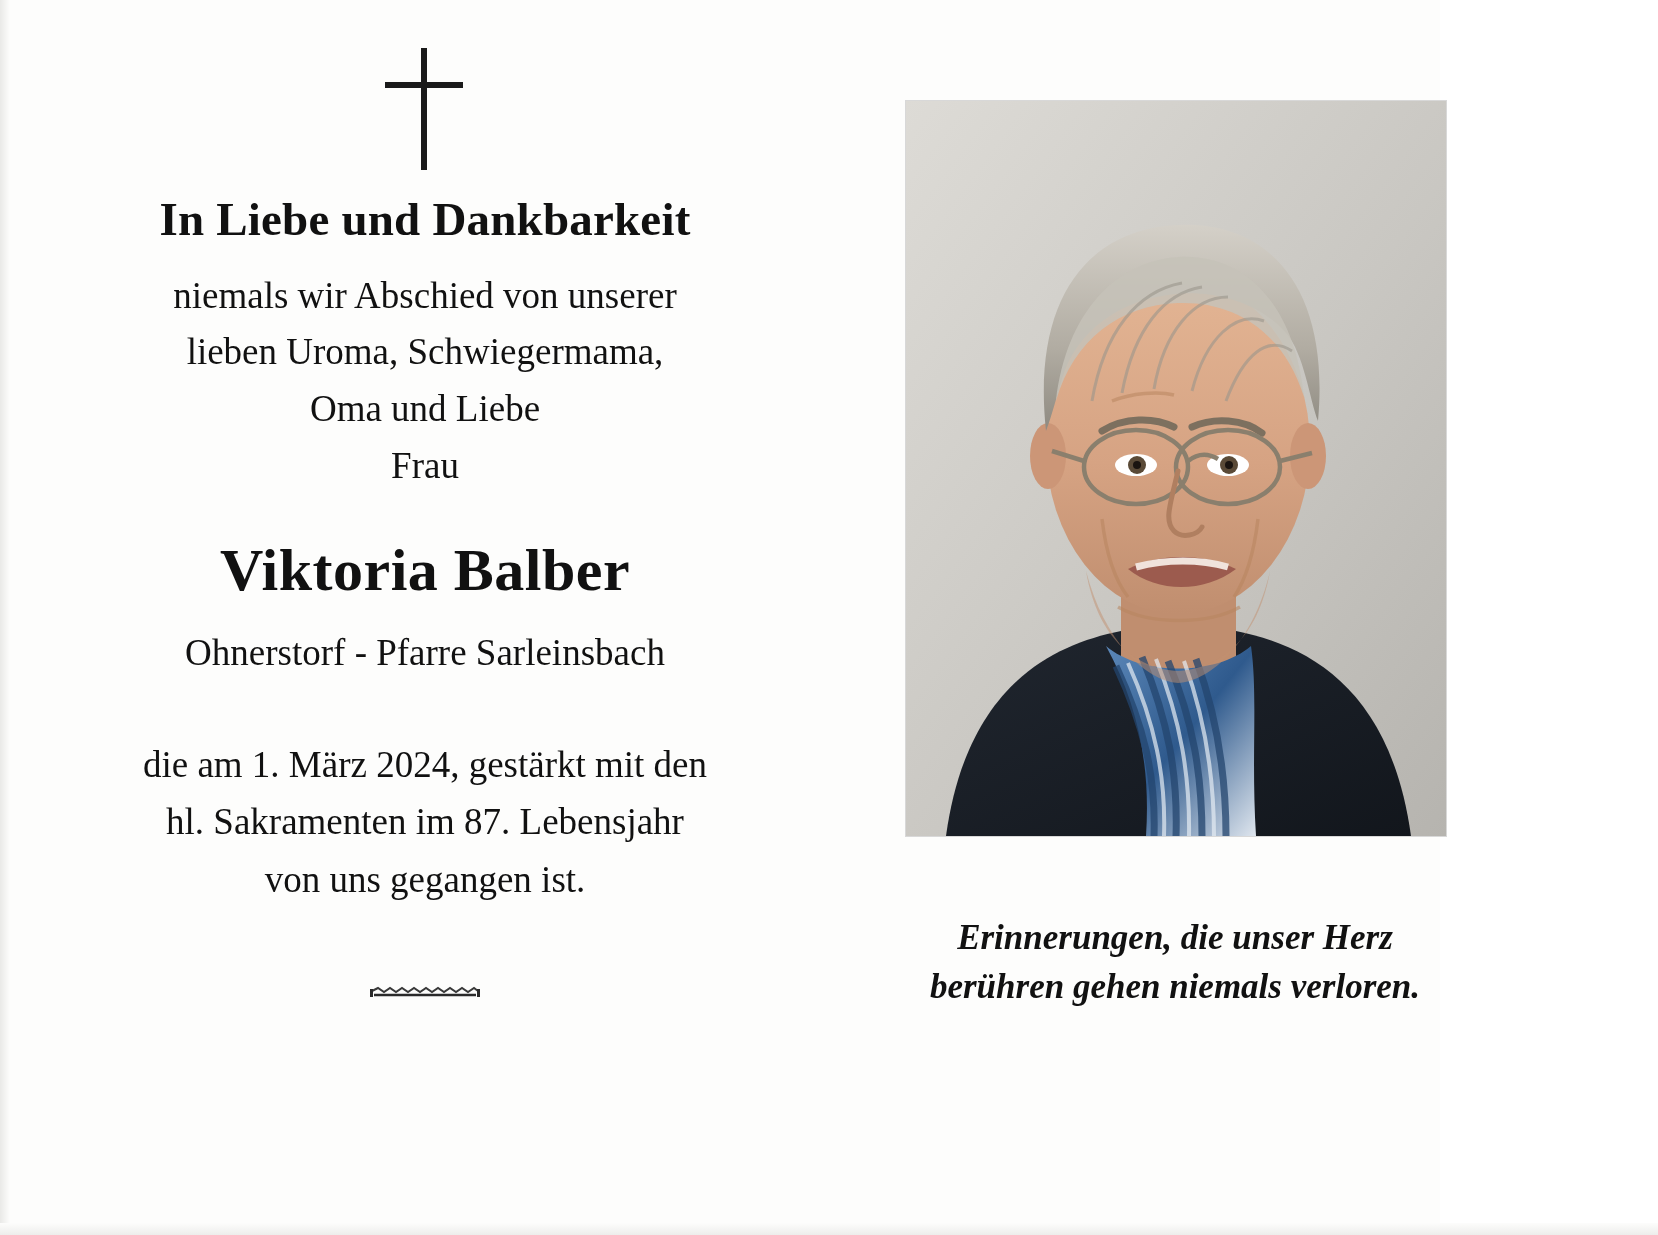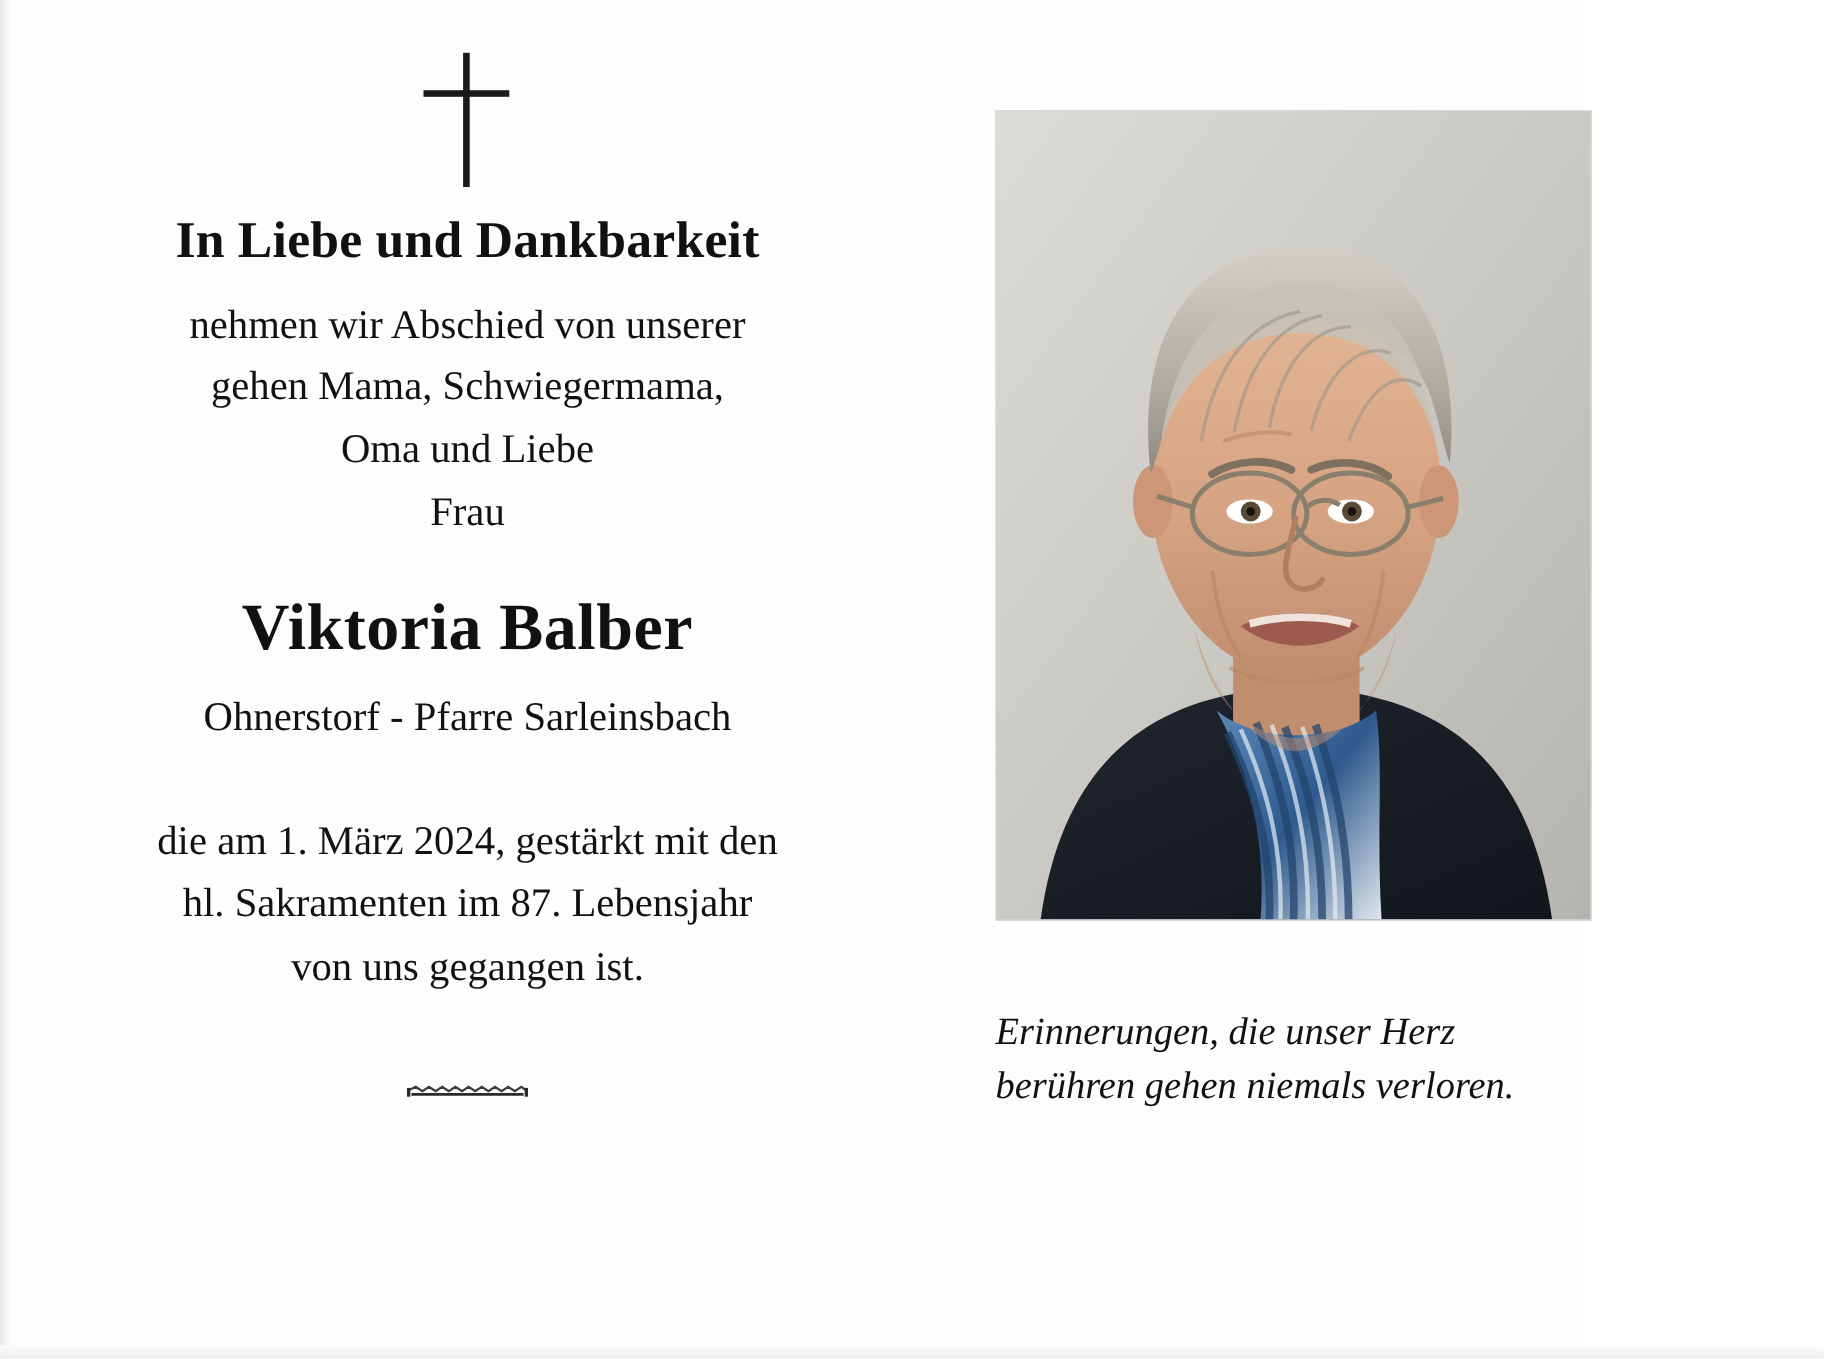--- a/index.html
+++ b/index.html
@@ -102,24 +102,25 @@
     position: relative;
     overflow: hidden;
     background: #cfcfcf;
     border: 1px solid #d8d8d8;
   }
   .portrait svg { display: block; width: 100%; height: 100%; }
 
   .quote {
     margin-top: 76px;
     width: 540px;
-    text-align: left;
+    text-align: center;
     font-style: italic;
     font-size: 35px;
     line-height: 1.4;
+    font-weight: bold;
   }
   .quote div { white-space: nowrap; }
 </style>
 </head>
 <body>
 
 <div class="card">
 
   <div class="scan-edge-left"></div>
   <div class="scan-edge-bottom"></div>
@@ -129,22 +130,22 @@
     <div class="cross">
       <svg width="120" height="130" viewBox="0 0 120 130" aria-hidden="true">
         <rect x="56" y="8" width="6" height="122" fill="#1a1a1a"></rect>
         <rect x="20" y="42" width="78" height="6" fill="#1a1a1a"></rect>
       </svg>
     </div>
 
     <div class="headline">In Liebe und Dankbarkeit</div>
 
     <div class="intro">
-      <div>nehmen wir Abschied von unserer</div>
-      <div>gehen Mama, Schwiegermama,</div>
+      <div>niemals wir Abschied von unserer</div>
+      <div>lieben Uroma, Schwiegermama,</div>
       <div>Oma und Liebe</div>
       <div>Frau</div>
     </div>
 
     <div class="name">Viktoria Balber</div>
 
     <div class="place">Ohnerstorf - Pfarre Sarleinsbach</div>
 
     <div class="passage">
       <div>die am 1. März 2024, gestärkt mit den</div>

